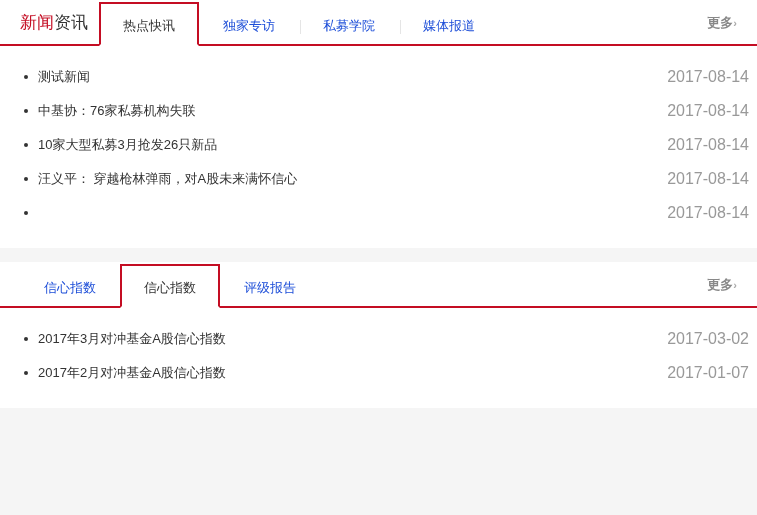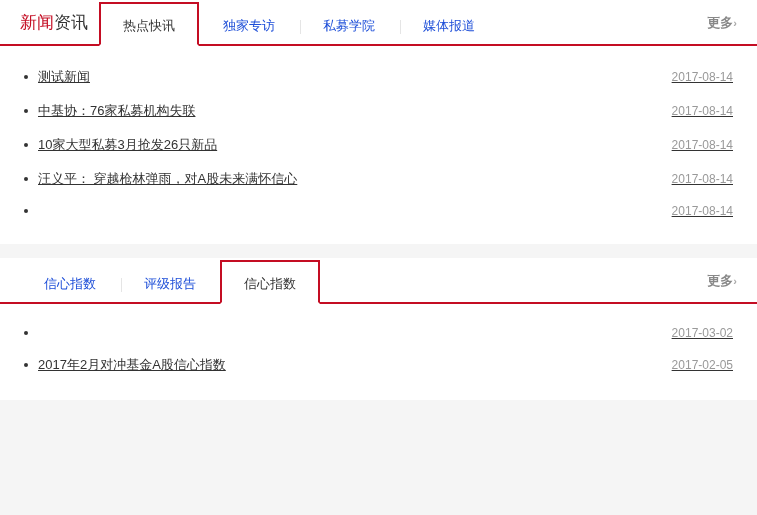--- a/index.html
+++ b/index.html
@@ -68,22 +68,21 @@
     line-height: 46px;
     color: #888;
     font-size: 13px;
     cursor: pointer;
     display: flex;
     align-items: flex-start;
     font-weight: bold;
   }
   .more .chev { font-size: 11px; color: #aaa; }
   .list {
-    padding: 14px 24px 18px 24px;
-    text-decoration: underline;
+    padding: 14px 8px 18px 24px;
   }
   .row {
     display: flex;
     align-items: center;
     padding: 8px 0;
     font-size: 13px;
   }
   .bullet {
     width: 4px;
     height: 4px;
@@ -92,21 +91,21 @@
     margin-right: 10px;
     flex-shrink: 0;
   }
   .row-title {
     color: #333;
     cursor: pointer;
   }
   .row-date {
     margin-left: auto;
     color: #999;
-    font-size: 12px;
+    font-size: 16px;
   }
 </style>
 </head>
 <body>
 
 <div id="root">
     <div class="panel">
       <div class="panel-header">
         <div class="panel-title"><span class="accent">新闻</span><span class="plain">资讯</span></div>
         <div class="tabs">
@@ -144,33 +143,34 @@
         <div class="row">
           <span class="bullet"></span>
           <span class="row-date">2017-08-14</span>
         </div>
       </div>
     </div>
     <div class="panel">
       <div class="panel-header">
         <div class="tabs">
           <div class="tab">信心指数</div>
+          <div class="tab active">信心指数</div>
           <div class="tab">评级报告</div>
-          <div class="tab active">信心指数</div>
         </div>
         <div class="more">
           <span>更多</span>
           <span class="chev">›</span>
         </div>
       </div>
       <div class="list">
         <div class="row">
           <span class="bullet"></span>
+          <span class="row-title">2017年3月对冲基金A股信心指数</span>
           <span class="row-date">2017-03-02</span>
         </div>
         <div class="row">
           <span class="bullet"></span>
           <span class="row-title">2017年2月对冲基金A股信心指数</span>
-          <span class="row-date">2017-02-05</span>
+          <span class="row-date">2017-01-07</span>
         </div>
       </div>
     </div>
   </div>
 
 </body></html>

